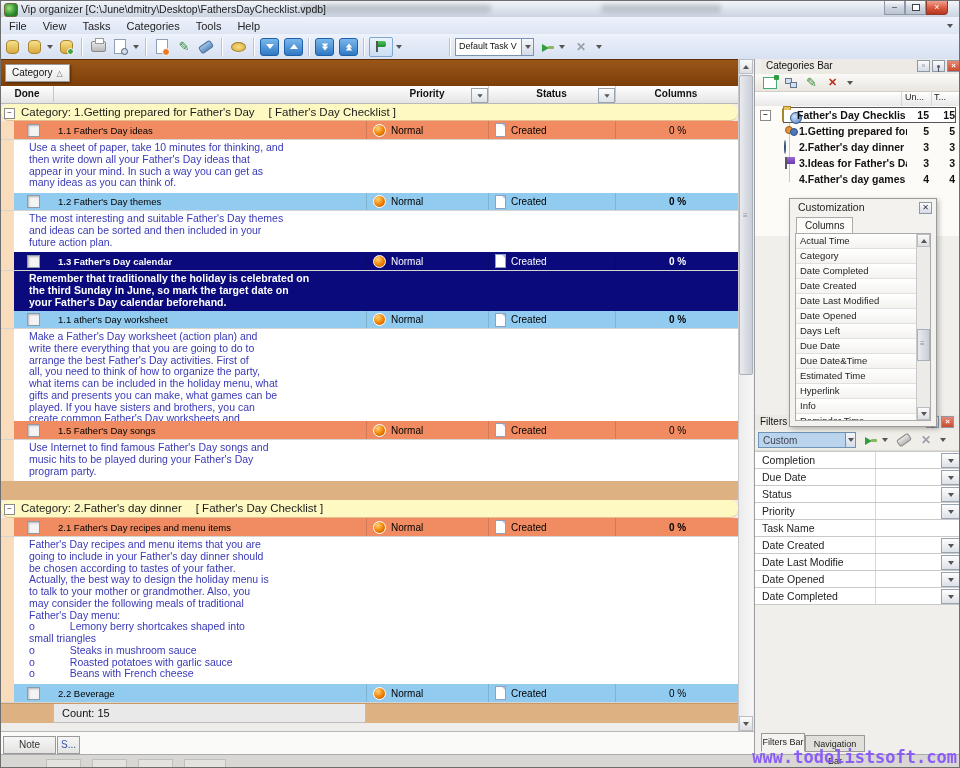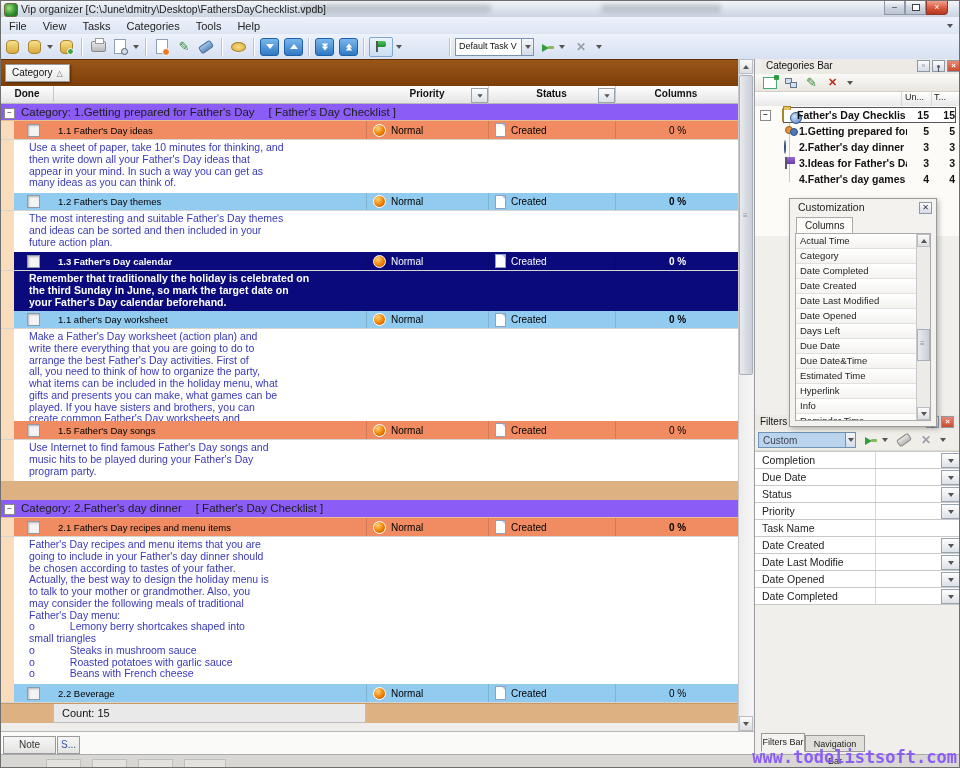--- a/index.html
+++ b/index.html
@@ -53,21 +53,21 @@
   
   #grid{left:0;top:58px;width:737px;}
   #groupbar{height:26px;background:linear-gradient(#9A5618,#7C3E08);border-top:1px solid #5E2F05;position:relative;}
   #groupby-btn{position:absolute;left:4px;top:4px;height:16px;padding:0 6px;background:linear-gradient(#FDFDFD,#E9E9E9);border:1px solid #9a9a9a;
                font-size:10px;line-height:16px;color:#111;box-shadow:1px 1px 2px rgba(0,0,0,.4);}
   #groupby-btn .sort{font-size:8px;color:#777;margin-left:4px;}
   #gridheader{height:17px;position:relative;background:linear-gradient(#FFFFFF,#E4E4E4);border-bottom:1px solid #B9B9B9;}
   .hcell{position:absolute;top:0;height:16px;line-height:16px;font-size:10px;font-weight:bold;color:#111;text-align:center;border-right:1px solid #C8C8C8;}
   .hdrop{position:absolute;top:2px;width:15px;height:13px;border:1px solid #9AA4B0;background:linear-gradient(#FDFDFD,#DDE2E8);display:flex;align-items:center;justify-content:center;}
   .hdrop .caret{transform:scale(.9);}
-  .row-group{height:16px;background:#8b5cf6;border-bottom:1px solid #E6BE92;font-size:11.5px;line-height:16px;color:#1c1c1c;}
+  .row-group{height:16px;background:#fef9c3;border-bottom:1px solid #E6BE92;font-size:11.5px;line-height:16px;color:#1c1c1c;border-radius:8px;}
   .minusbox{display:inline-block;width:9px;height:9px;border:1px solid #8a8a8a;background:#fff;font-size:8px;line-height:7px;text-align:center;color:#333;
             margin:0 6px 0 3px;vertical-align:1px;}
   .row-group .board{margin-left:14px;}
   .row-task{position:relative;border-bottom:1px solid rgba(0,0,0,.10);}
   .row-task::before,.row-notes::before{content:"";position:absolute;left:0;top:0;bottom:0;width:13px;background:#F8DCBC;}
   .fill{position:absolute;left:13px;right:0;top:0;bottom:0;}
   .v-salmon .fill{background:#F08B62;}
   .v-blue .fill{background:#92CBF0;}
   .v-sel .fill{background:#0A0A7D;}
   .v-sel{color:#fff;}

